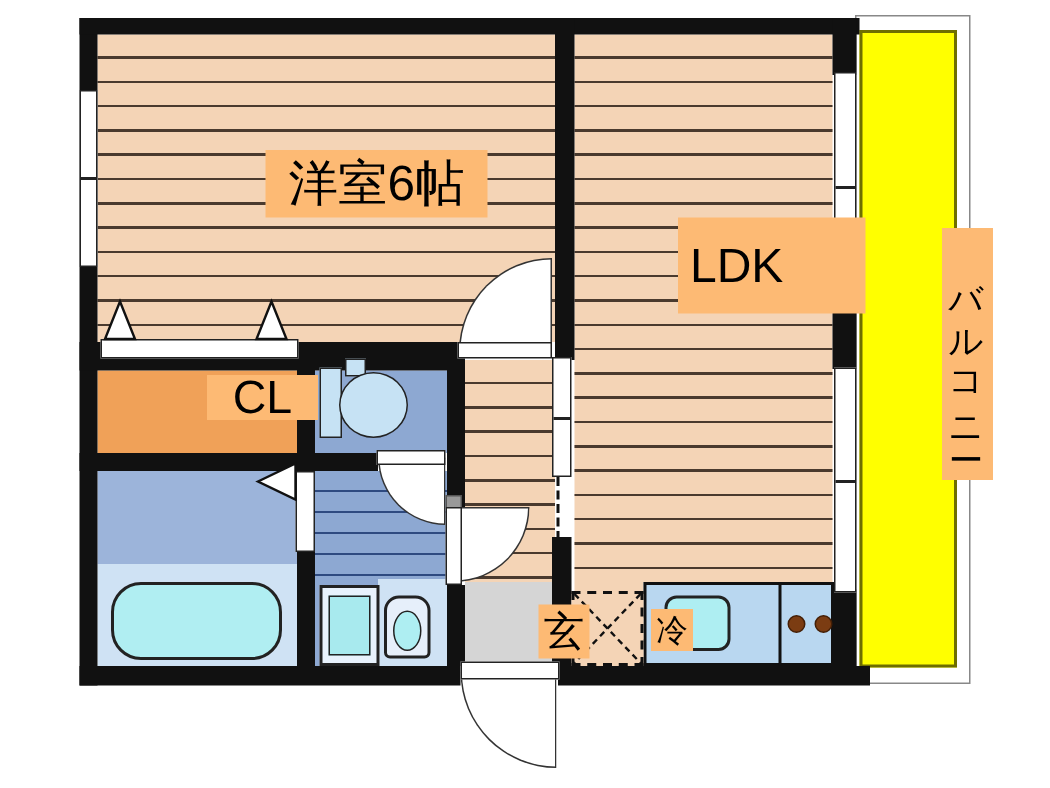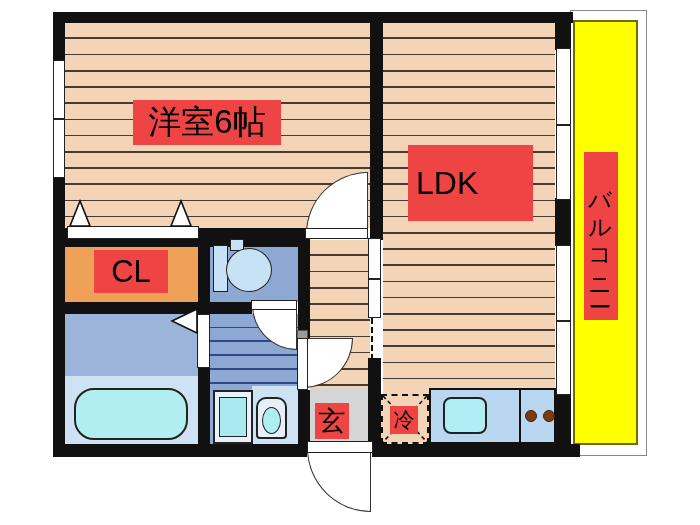--- a/index.html
+++ b/index.html
@@ -7,22 +7,22 @@
         font-family:"Liberation Sans","DejaVu Sans",sans-serif;}
   .abs{position:absolute;box-sizing:border-box;}
   
   .wood{background:#f4d4b6;
         background-image:repeating-linear-gradient(180deg,rgba(0,0,0,0) 0px,rgba(0,0,0,0) 14.5px,#4a3a2e 14.5px,#4a3a2e 16.2px);}
   .wall{background:#111;}
   .win{background:#fff;border:1.6px solid #222;}
   .sash{position:absolute;background:#222;}
   .leaf{background:#fff;border:1.6px solid #222;}
   .arc{background:#fff;border:1.6px solid #333;}
-  .labelbox{background:#ef4444;color:#000;display:flex;align-items:center;justify-content:center;
-            white-space:nowrap;}
+  .labelbox{background:#fdba74;color:#000;display:flex;align-items:center;justify-content:center;
+            white-space:nowrap;margin-left:44px;}
   .stripes{background-image:repeating-linear-gradient(180deg,rgba(0,0,0,0) 0px,rgba(0,0,0,0) 12.5px,#2e4a80 12.5px,#2e4a80 14px);}
   svg{display:block;}
 </style>
 </head>
 <body>
 
 <div id="plan">
 
   <div class="abs wood" style="left:65px;top:23px;width:305px;height:205px;"></div>
   <div class="abs wood" style="left:383px;top:23px;width:172px;height:421px;"></div>
@@ -110,25 +110,25 @@
   <svg class="abs" style="left:0;top:0;pointer-events:none;" width="700" height="525" viewBox="0 0 700 525">
     <line x1="383" y1="396" x2="427" y2="442" stroke="#111" stroke-width="1.6" stroke-dasharray="4 3"></line>
     <line x1="427" y1="396" x2="383" y2="442" stroke="#111" stroke-width="1.6" stroke-dasharray="4 3"></line>
     <polygon points="80,201 70,226 90,226" fill="#fff" stroke="#111" stroke-width="1.6"></polygon>
     <polygon points="181,201 171,226 191,226" fill="#fff" stroke="#111" stroke-width="1.6"></polygon>
     <polygon points="172,321 197,309 197,333" fill="#fff" stroke="#111" stroke-width="1.6"></polygon>
   </svg>
 
   <div class="abs labelbox" style="left:133px;top:100px;width:148px;height:45px;font-size:33px;">洋室6帖</div>
 
-  <div class="abs labelbox" style="left:408px;top:145px;width:125px;height:76px;flex-direction:column;align-items:flex-start;padding-left:8px;font-size:32px;line-height:40px;">
+  <div class="abs labelbox" style="left:408px;top:145px;width:125px;height:64px;flex-direction:column;align-items:flex-start;padding-left:8px;font-size:32px;line-height:40px;">
     <span>LDK</span>
   </div>
 
-  <div class="abs labelbox" style="left:94px;top:250px;width:74px;height:43px;font-size:31px;">CL</div>
+  <div class="abs labelbox" style="left:94px;top:250px;width:74px;height:30px;font-size:31px;">CL</div>
 
   <div class="abs labelbox" style="left:315px;top:403px;width:34px;height:36px;font-size:27px;">玄</div>
 
   <div class="abs labelbox" style="left:390px;top:406px;width:28px;height:28px;font-size:21px;">冷</div>
 
   <div class="abs labelbox" style="left:584px;top:152px;width:34px;height:168px;font-size:23px;writing-mode:vertical-rl;letter-spacing:4px;">バルコニー</div>
 
 </div>
 
 </body></html>

